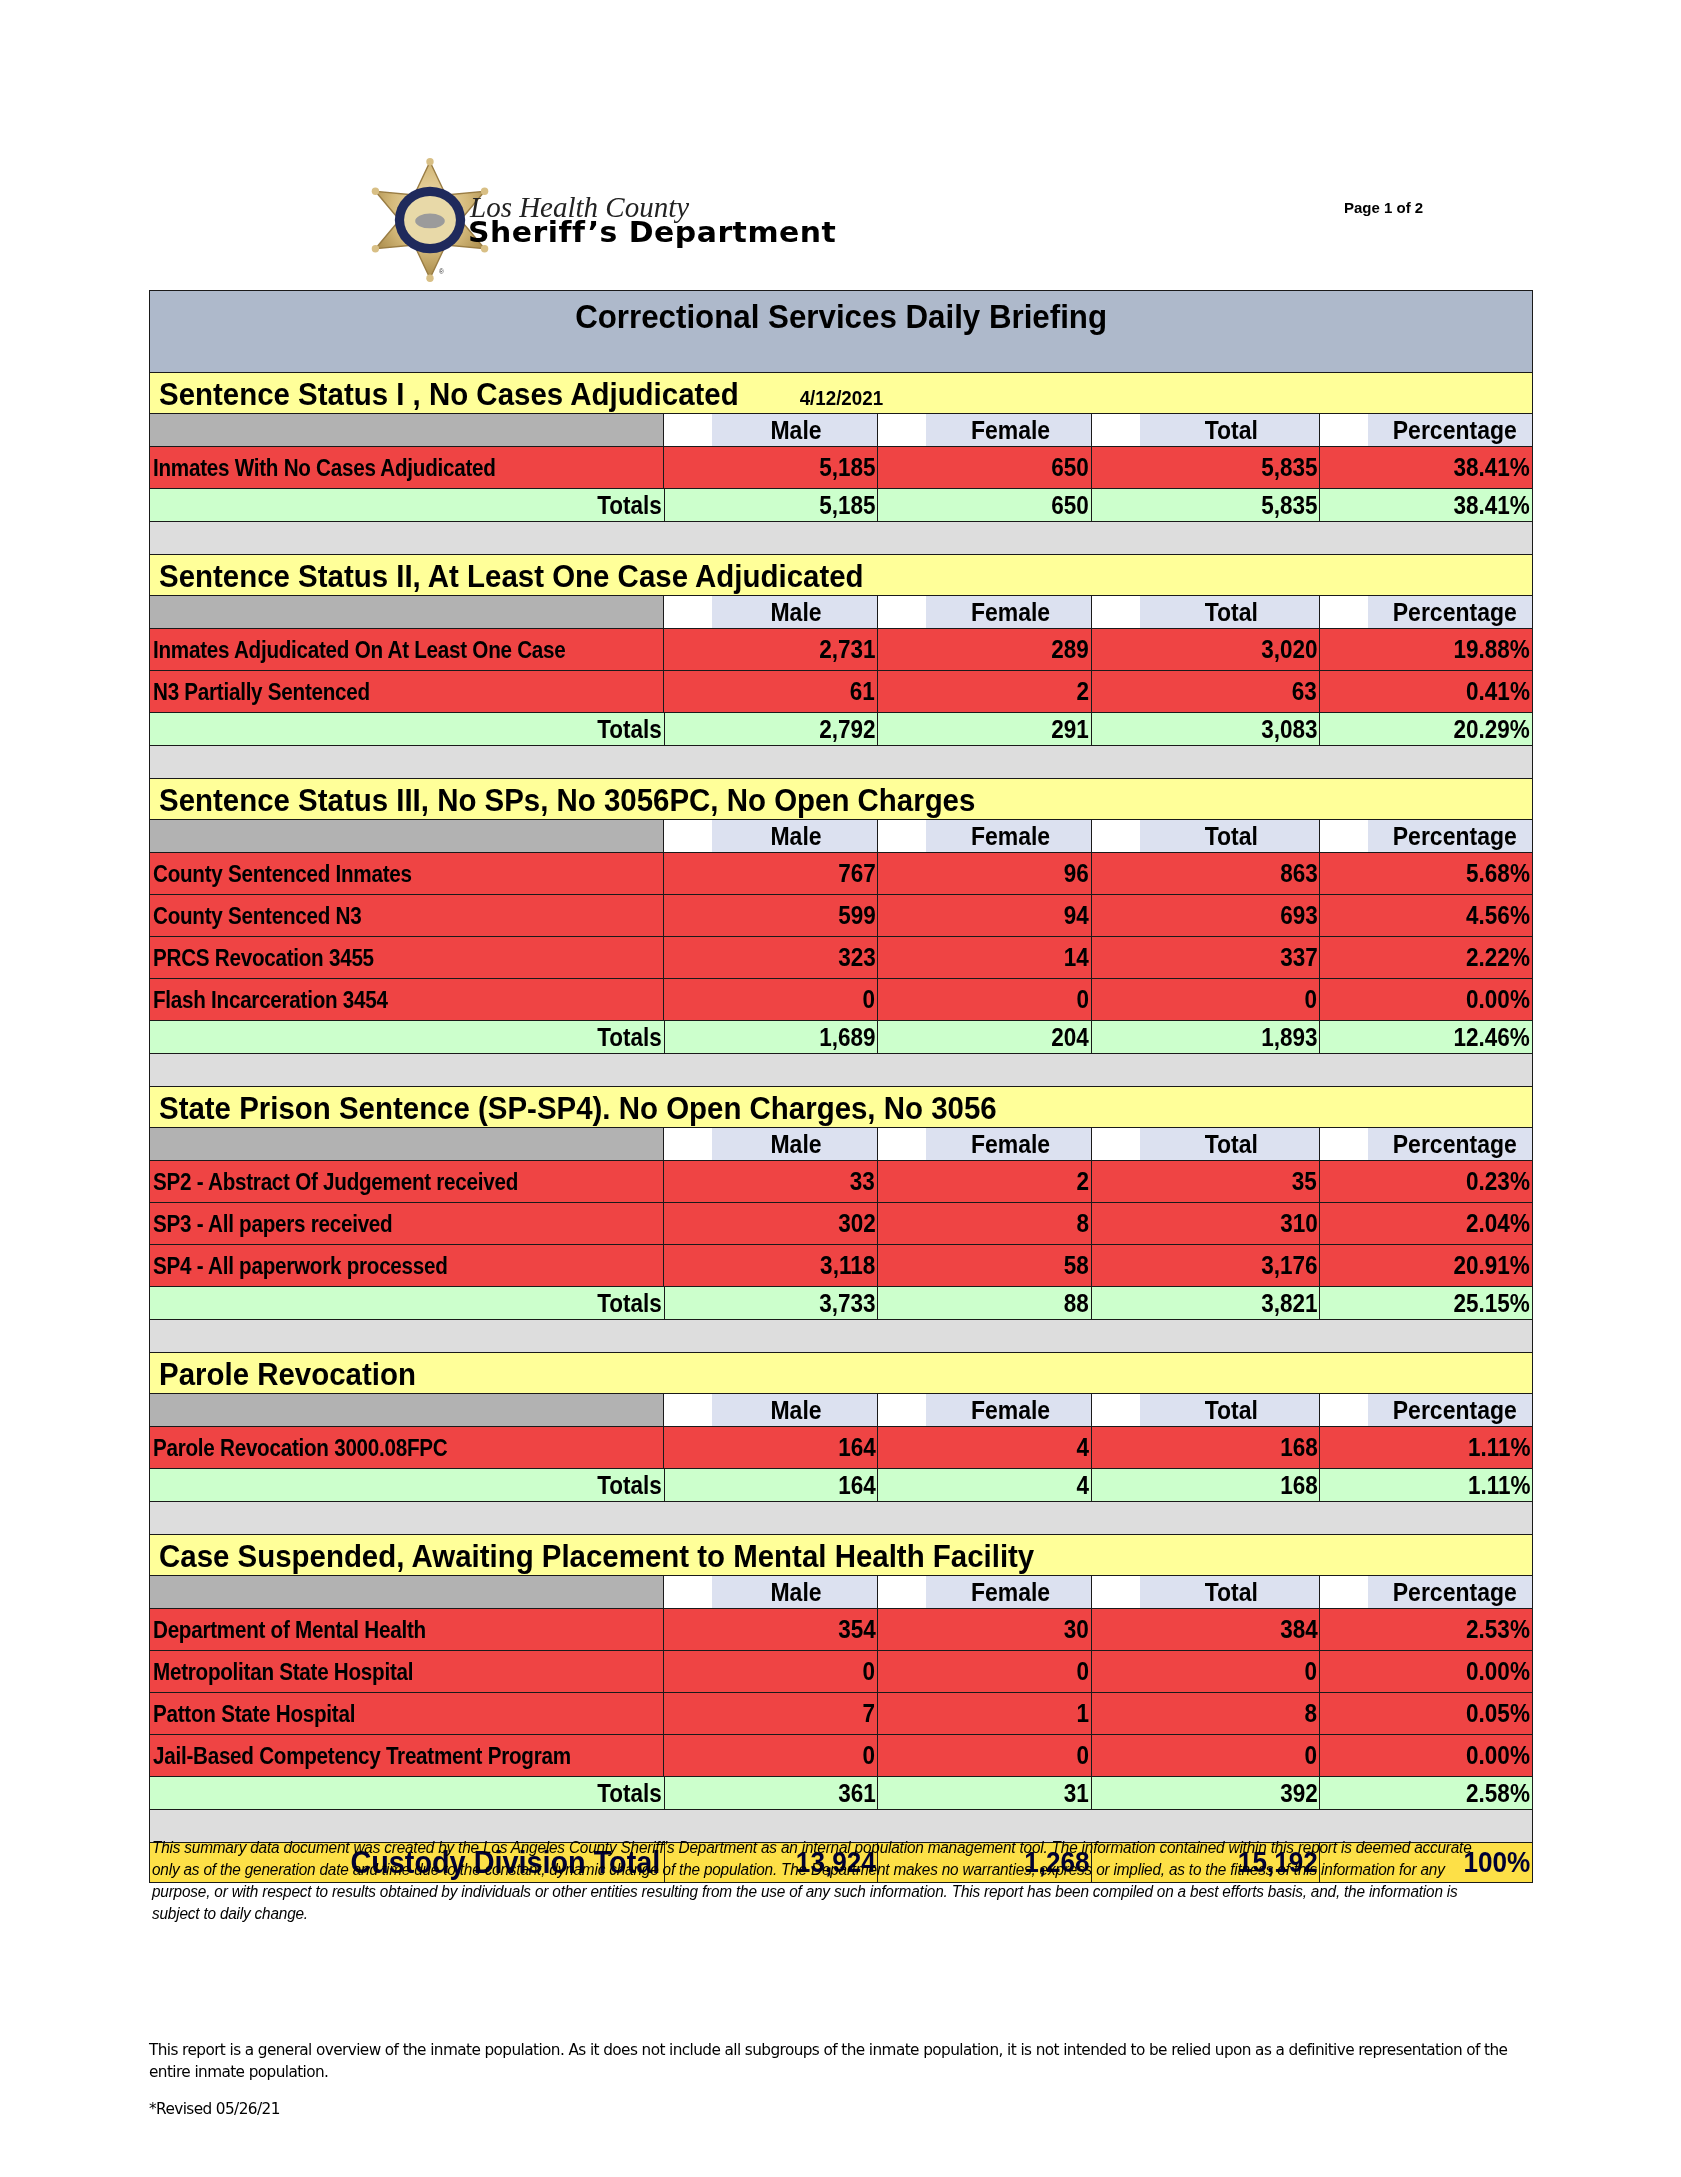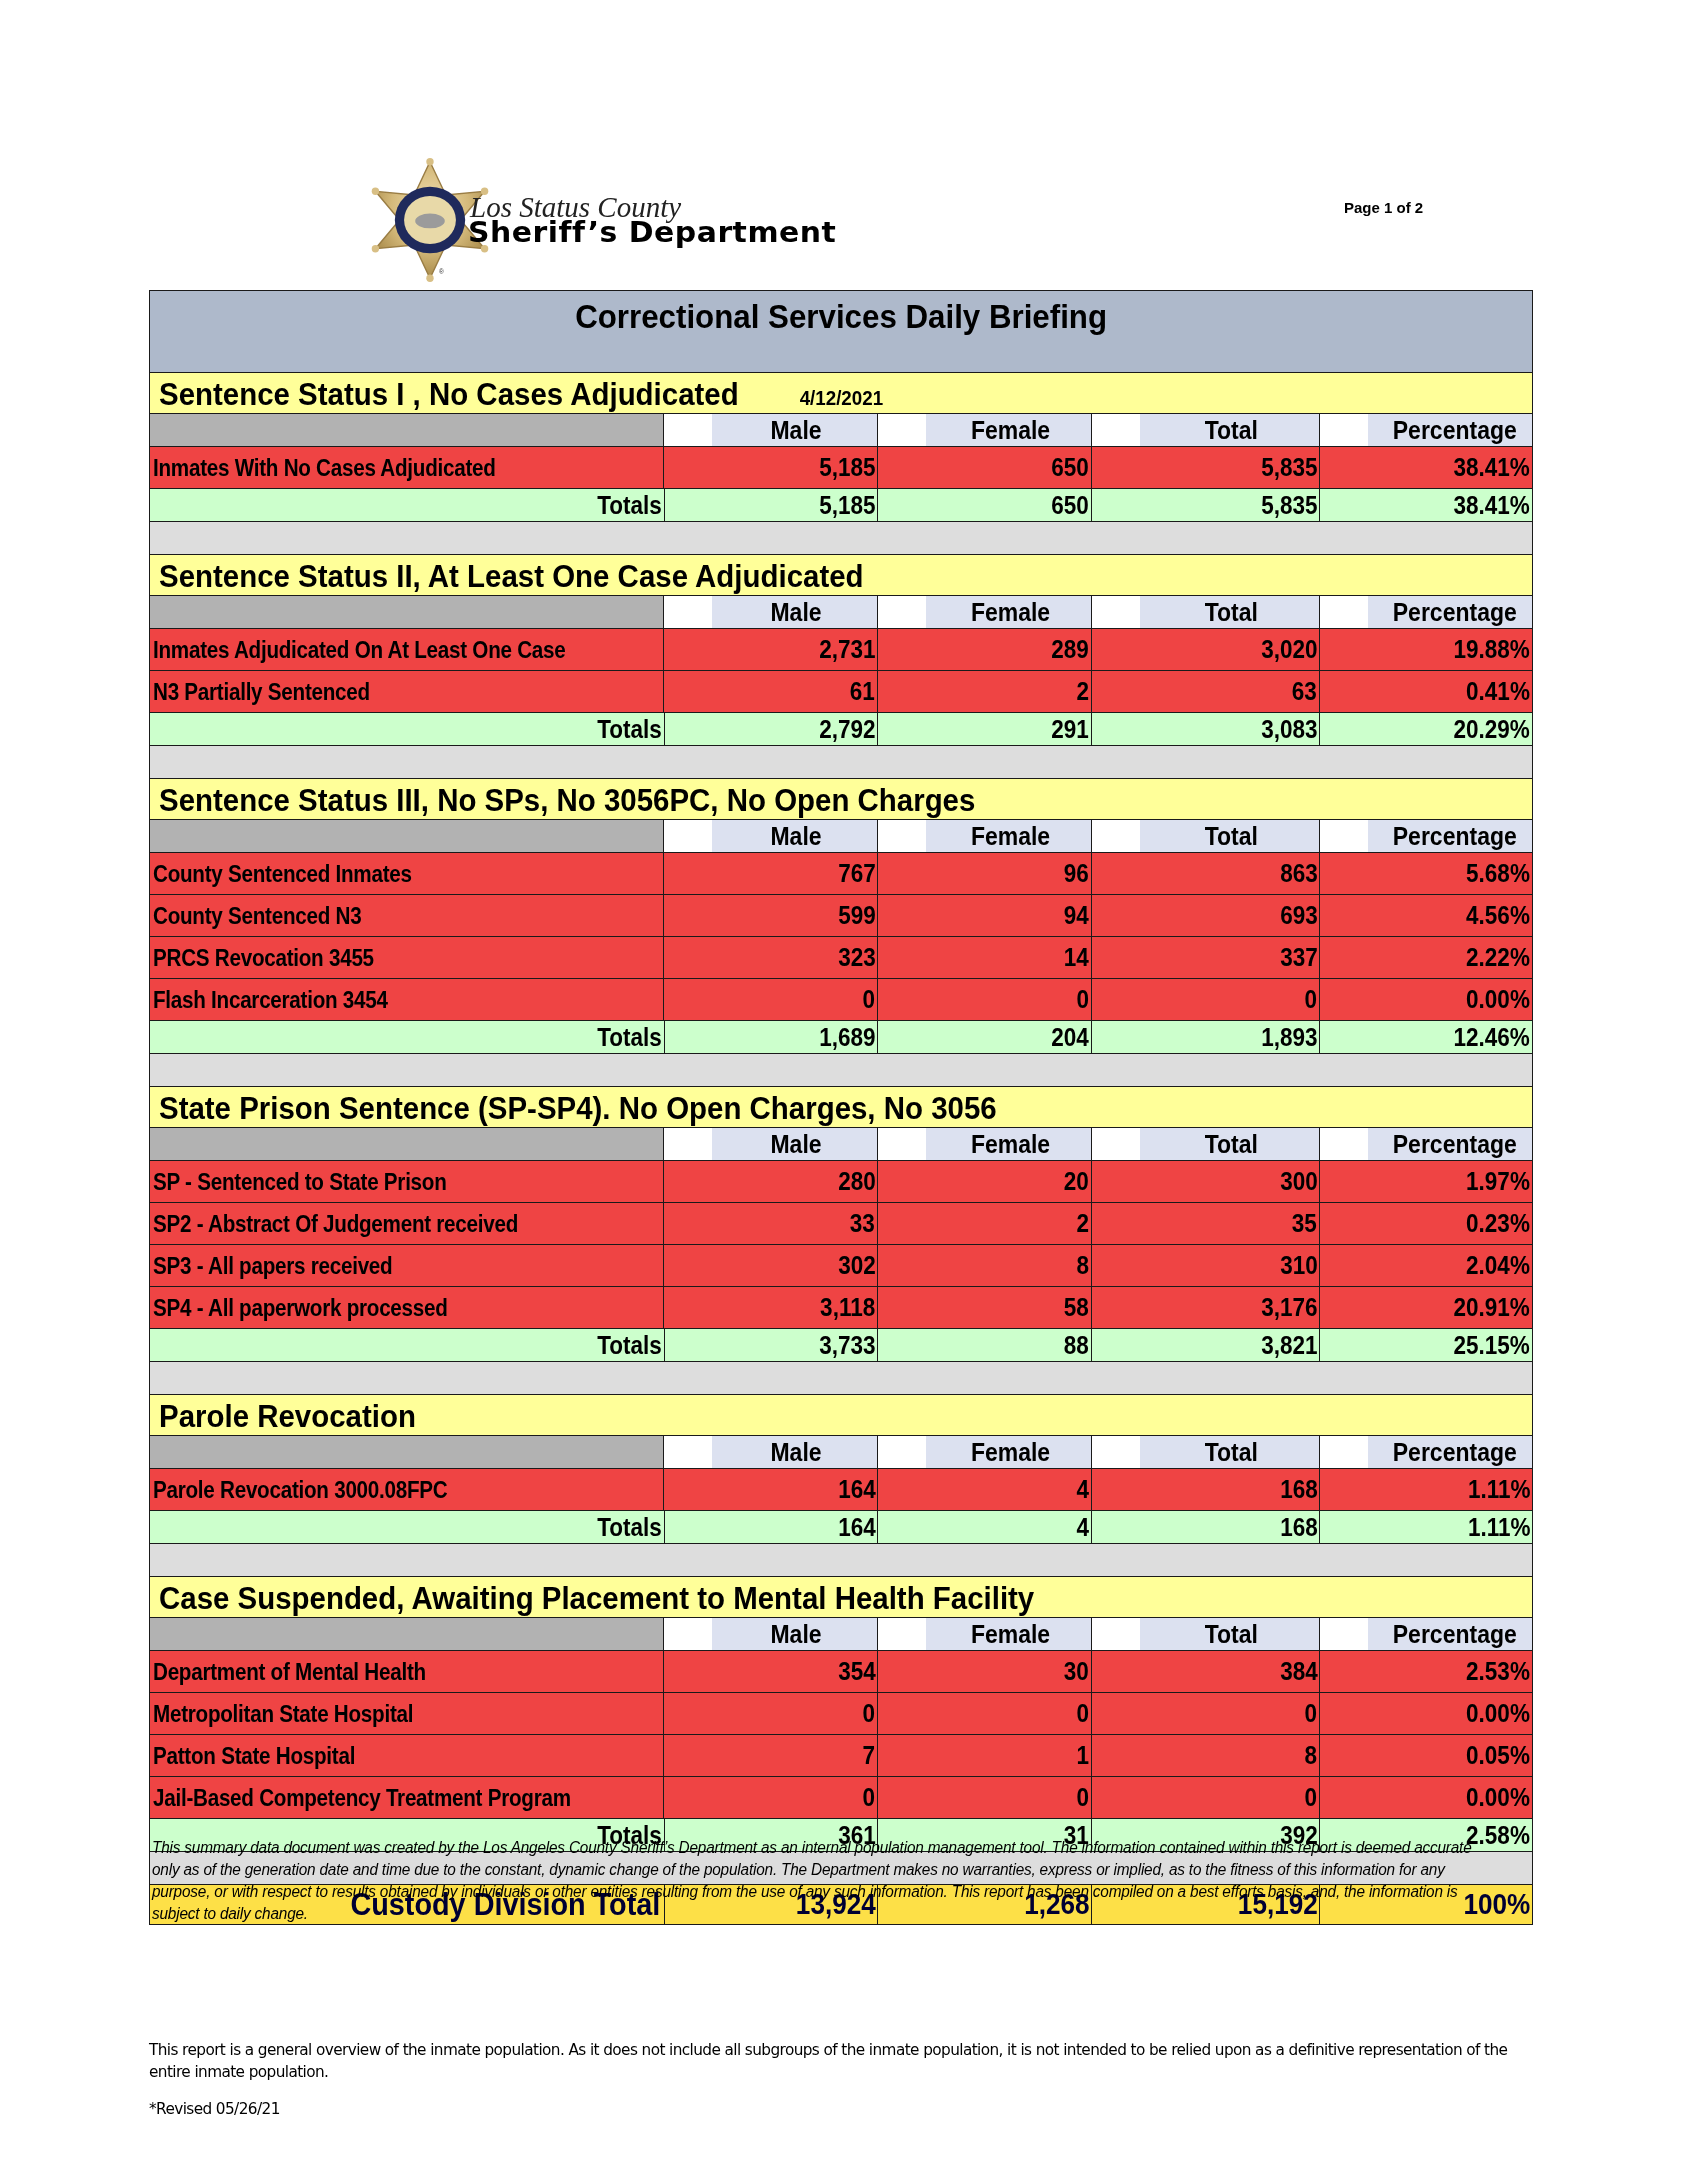--- a/index.html
+++ b/index.html
@@ -75,21 +75,21 @@
     <circle cx="67" cy="4" r="4" fill="#d8bf85"></circle>
     <circle cx="126" cy="36" r="4" fill="#d8bf85"></circle>
     <circle cx="126" cy="98" r="4" fill="#d8bf85"></circle>
     <circle cx="67" cy="130" r="4" fill="#d8bf85"></circle>
     <circle cx="8" cy="98" r="4" fill="#d8bf85"></circle>
     <circle cx="8" cy="36" r="4" fill="#d8bf85"></circle>
     <ellipse cx="67" cy="67" rx="38" ry="36" fill="#1f2a5c"></ellipse>
     <ellipse cx="67" cy="67" rx="28" ry="26" fill="#e8d9a8"></ellipse>
     <ellipse cx="67" cy="68" rx="16" ry="8" fill="#9b9b9b"></ellipse>
   </svg>
-  <div class="logo-line1">Los Status County</div>
+  <div class="logo-line1">Los Health County</div>
   <div class="logo-line2">Sheriff’s Department</div>
   <div class="logo-reg">®</div>
 </div>
 
 <div class="page-label">Page 1 of 2</div>
 
 <div class="report" id="report">
   <div class="row title-block">
     <div class="title-text">Correctional Services Daily Briefing</div>
     <div class="date-text">4/12/2021</div>
@@ -334,37 +334,20 @@
       </div>
       <div class="cell num c-total">
         <span>Total</span>
       </div>
       <div class="cell num c-pct">
         <span>Percentage</span>
       </div>
     </div>
     <div class="row data-row">
       <div class="cell c-label">
-        <span>SP - Sentenced to State Prison</span>
-      </div>
-      <div class="cell num c-male">
-        <span>280</span>
-      </div>
-      <div class="cell num c-female">
-        <span>20</span>
-      </div>
-      <div class="cell num c-total">
-        <span>300</span>
-      </div>
-      <div class="cell num c-pct">
-        <span>1.97%</span>
-      </div>
-    </div>
-    <div class="row data-row">
-      <div class="cell c-label">
         <span>SP2 - Abstract Of Judgement received</span>
       </div>
       <div class="cell num c-male">
         <span>33</span>
       </div>
       <div class="cell num c-female">
         <span>2</span>
       </div>
       <div class="cell num c-total">
         <span>35</span>

